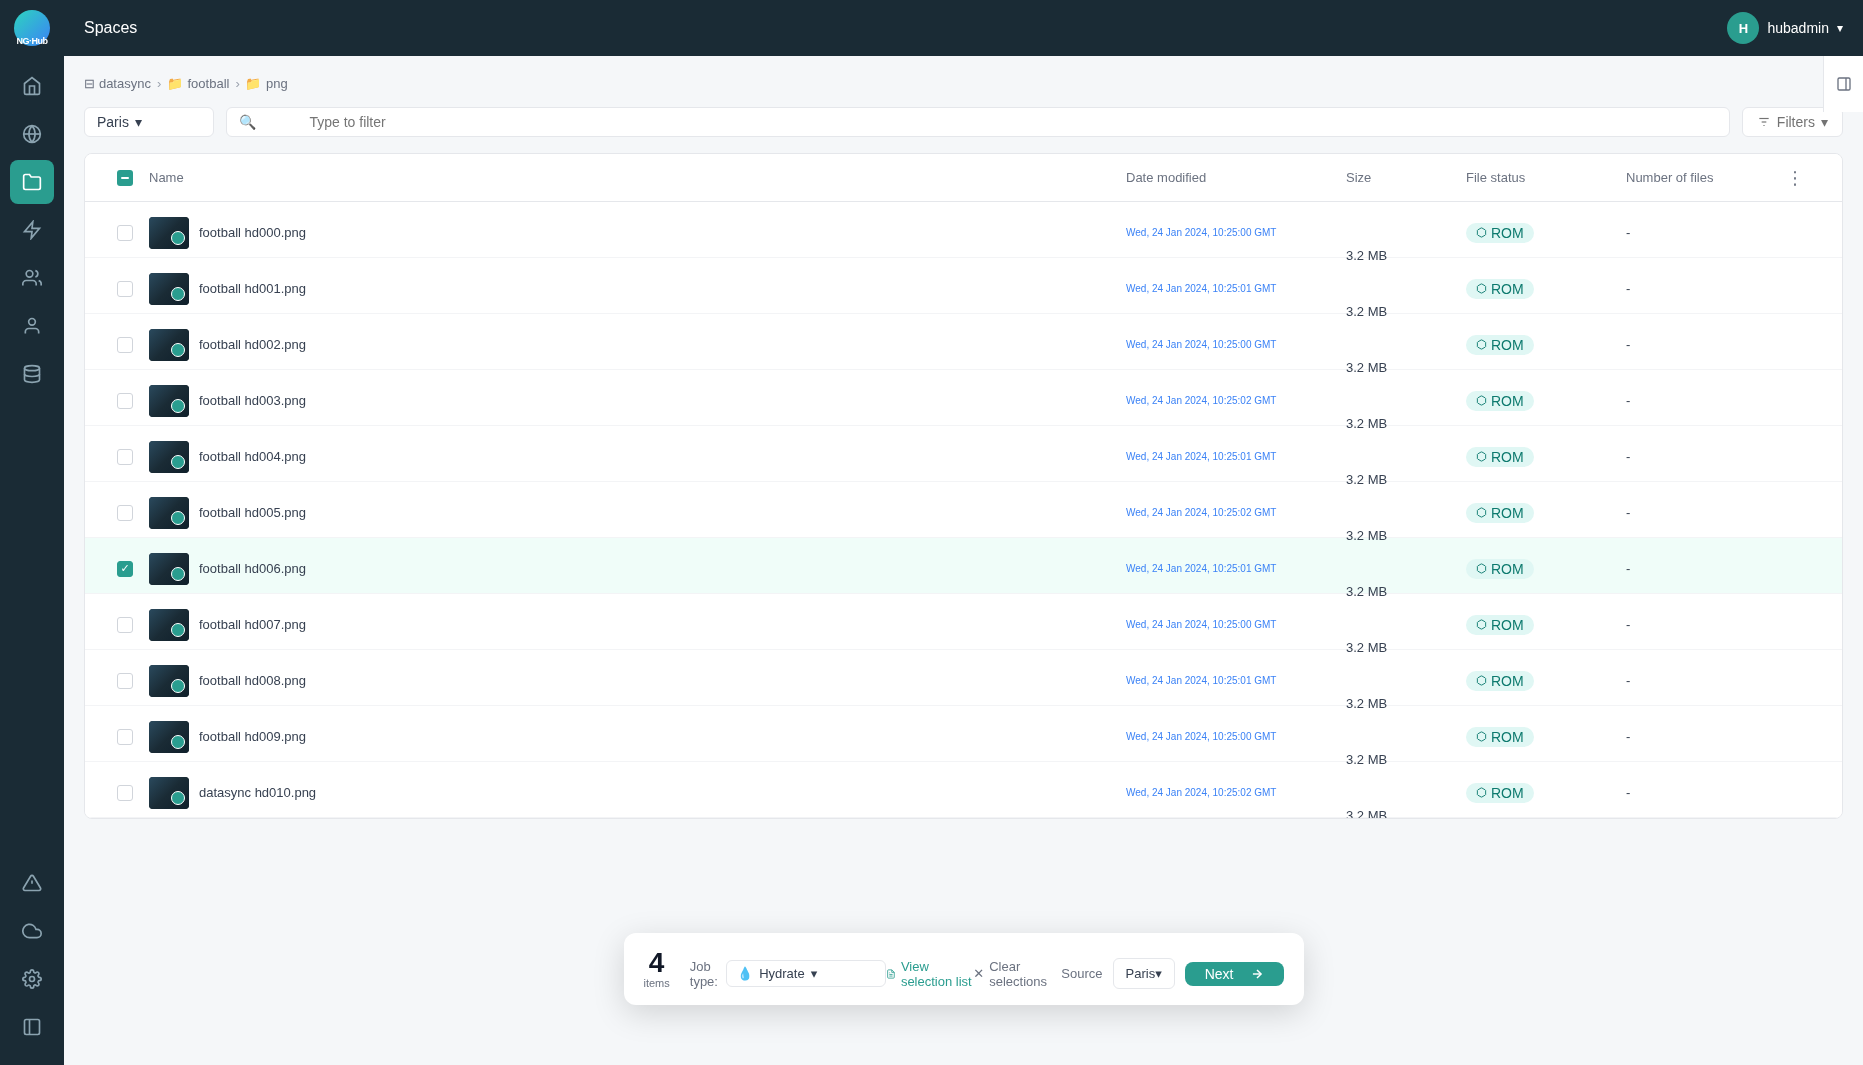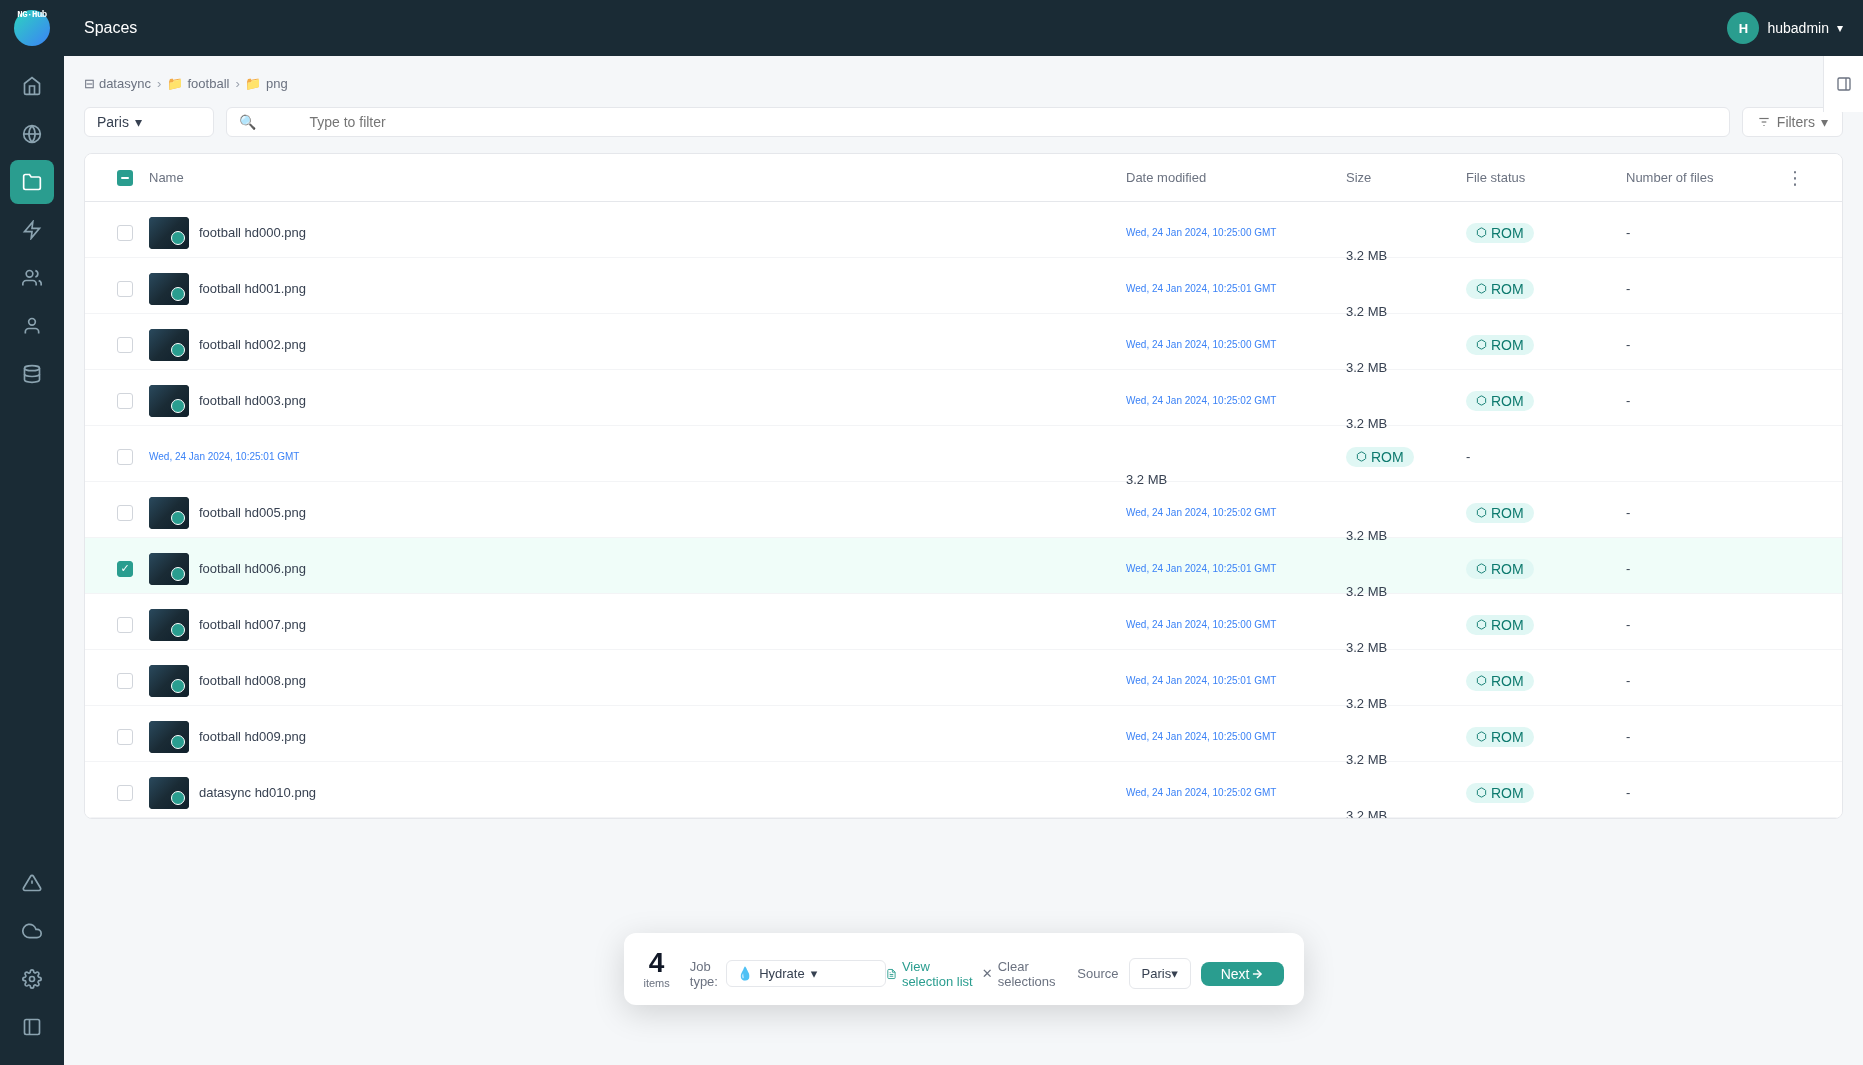--- a/index.html
+++ b/index.html
@@ -22,26 +22,25 @@
       align-items: center;
       justify-content: center;
       background: #1a2b35;
     }
     .logo-circle {
       width: 36px;
       height: 36px;
       border-radius: 50%;
       background: linear-gradient(135deg, #2dd4bf, #3b82f6);
       display: flex;
-      align-items: flex-start;
+      align-items: flex-end;
       justify-content: center;
       font-size: 10px;
       color: white;
       font-weight: bold;
-      font-family: Liberation Mono, monospace;
     }
     .sidebar-nav {
       display: flex;
       flex-direction: column;
       align-items: center;
       gap: 4px;
       padding: 8px 0;
       width: 100%;
     }
     .sidebar-item {
@@ -421,21 +420,21 @@
       border-radius: 6px;
       padding: 7px 12px;
       font-size: 13px;
       cursor: pointer;
       color: #374151;
       background: white;
     }
     .next-btn {
       display: flex;
       align-items: center;
-      gap: 0;
+      gap: 16px;
       background: #2a9d8f;
       color: white;
       border: none;
       border-radius: 8px;
       padding: 4px 20px;
       font-size: 14px;
       font-weight: 500;
       cursor: pointer;
       flex-shrink: 0;
     }
@@ -693,20 +692,26 @@
         </span>
       </div>
       <div class="files-count">-</div>
       <div class="row-more">
               <span></span>
             </div>
     </div>
           <div class="table-row">
       <div class="row-check">
         <div class="checkbox"></div>
+      </div>
+      <div class="file-cell">
+        <div class="file-thumb">
+          <div class="file-thumb-img"></div>
+        </div>
+        <span class="file-name">football hd004.png</span>
       </div>
       <div class="date-cell">Wed, 24 Jan 2024, 10:25:01 GMT</div>
       <div class="size-cell">3.2 MB</div>
       <div>
         <span class="status-badge">
           <svg width="11" height="11" viewBox="0 0 24 24" fill="none" stroke="currentColor" stroke-width="2">
                   <path d="M21 16V8a2 2 0 00-1-1.73l-7-4a2 2 0 00-2 0l-7 4A2 2 0 003 8v8a2 2 0 001 1.73l7 4a2 2 0 002 0l7-4A2 2 0 0021 16z"></path>
                 </svg>
           ROM
         </span>

